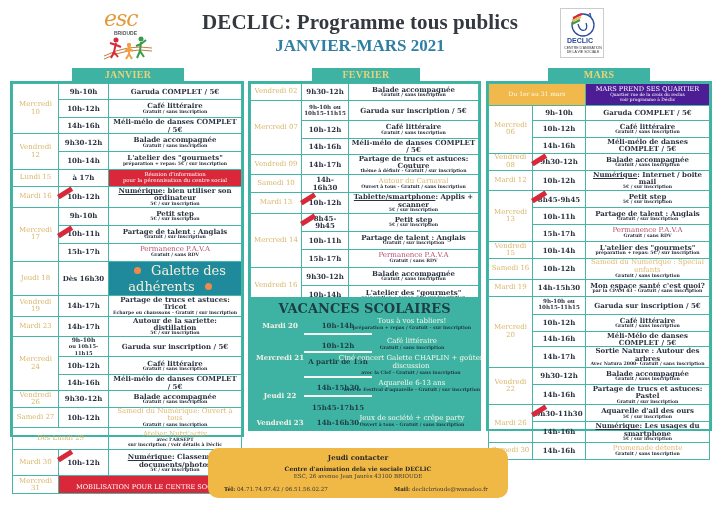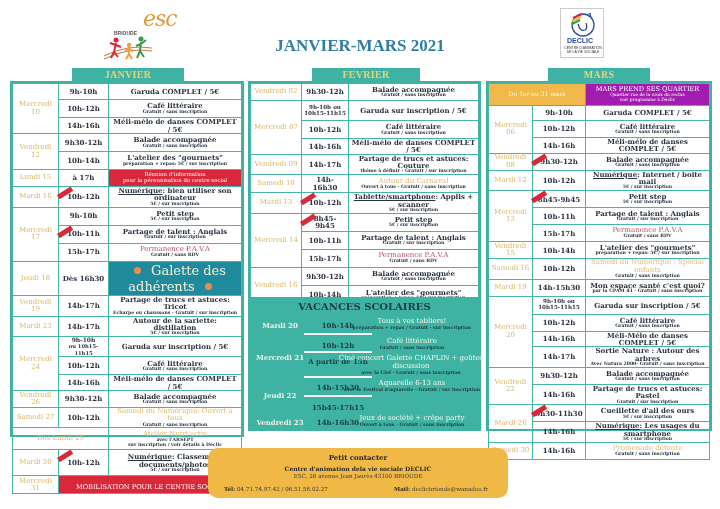--- a/index.html
+++ b/index.html
@@ -15,21 +15,21 @@
     position: absolute; left: 0; width: 720px; top: 10px; text-align: center;
     font-family: "Liberation Serif", serif; font-weight: bold;
     font-size: 21px; color: #34393f; letter-spacing: 0.1px;
   }
   .subtitle {
     position: absolute; left: 0; width: 720px; top: 36px; text-align: center;
     font-family: "Liberation Serif", serif; font-weight: bold;
     font-size: 17px; color: #2f7fa3;
   }
   .logo-left { position: absolute; left: 100px; top: 8px; width: 60px; height: 56px; }
-  .logo-left .esc { font-family: "DejaVu Serif", serif; font-style: italic; font-size: 22px; color: #e29a3a; position: absolute; left: 4px; top: -2px; letter-spacing: -1px; margin-left: 39px;}
+  .logo-left .esc { font-family: "DejaVu Serif", serif; font-style: italic; font-size: 22px; color: #e29a3a; position: absolute; left: 4px; top: -2px; letter-spacing: -1px;}
   .logo-left .brioude { font-family: "Liberation Sans", sans-serif; font-size: 5px; color: #555; position: absolute; left: 14px; top: 22px; font-weight: bold;}
   .logo-left .figs { position: absolute; left: 2px; top: 26px; }
   .logo-right { position: absolute; left: 560px; top: 8px; width: 44px; height: 50px; border: 1px solid #ccc; background: #fff; }
   .logo-right .declic { font-family: "Liberation Sans", sans-serif; font-weight: bold; font-size: 7px; color: #2b4a9a; position: absolute; left: 6px; top: 28px;}
   .logo-right .sub { font-family: "Liberation Sans", sans-serif; font-size: 3.5px; color: #333; position: absolute; left: 3px; top: 37px; width: 38px; text-align: center; line-height: 4px;}
 
   .month-tab {
     position: absolute; height: 13px; background: #3fb3a3;
     color: #e8d27a; font-family: "Liberation Serif", serif; font-weight: bold;
     font-size: 10px; text-align: center; line-height: 13px; letter-spacing: 0.3px;
@@ -55,30 +55,30 @@
   .teal-cell { background: #1f8a9c; color: #fff; }
   .dot { display: inline-block; width: 7px; height: 7px; border-radius: 50%; background: #f08a4b; vertical-align: middle; margin: 0 10px; }
   .ribbon {
     position: absolute; left: -2px; top: -1px; width: 16px; height: 5px;
     background: #d8283a; transform: rotate(-32deg); transform-origin: left top;
     top: 8px; font-size: 2.5px; color: #fff; line-height: 5px; text-align: center;
   }
   .vac {
     position: absolute; background: #3fb3a3; color: #2a3340;
   }
-  .vac-title { position: absolute; left: 0; width: 100%; top: 4px; text-align: center; font-size: 10px; font-weight: bold; color: #1d3d44; }
+  .vac-title { position: absolute; left: 0; width: 100%; top: 4px; text-align: center; font-size: 13px; font-weight: bold; color: #1d3d44; }
   .vac-day { position: absolute; color: #f3f1e6; font-size: 7px; font-weight: bold; text-align: center; width: 60px; }
   .vac-time { position: absolute; color: #1d3d44; font-size: 7px; font-weight: bold; text-align: center; width: 64px; }
   .vac-act { position: absolute; text-align: center; width: 140px; }
   .vac-act .act-title { color: #f8f6ea; font-weight: normal; }
   .vac-act .act-sub { color: #1d3d44; font-weight: bold; }
   .vac-line { position: absolute; height: 2px; background: #f6f6f0; width: 68px; }
 
   .mars-head-left { background: #f1b94c; color: #fff8e6; font-size: 6px; }
-  .mars-head-right { background: #a21caf; color: #fff; }
+  .mars-head-right { background: #4c1d95; color: #fff; }
   .mars-head-right .act-title { color: #fff; font-weight: normal; font-size: 6.6px; }
   .mars-head-right .act-sub { color: #fff; font-weight: normal; font-size: 4.4px; }
 
   .contact {
     position: absolute; left: 208px; top: 448px; width: 300px; height: 50px;
     background: #f0b844; border-radius: 10px; text-align: center;
   }
   .contact .h { font-size: 7px; font-weight: bold; color: #2a2a2a; margin-top: 5px; }
   .contact .org { font-size: 6px; font-weight: bold; color: #2a2a2a; margin-top: 3px; }
   .contact .addr { font-size: 5.6px; color: #3a3a3a; margin-top: 1px; }
@@ -97,20 +97,21 @@
       <path d="M2 22 Q26 10 50 14" stroke="#c77b3a" stroke-width="1" fill="none"></path>
       <path d="M2 25 Q26 13 50 17" stroke="#c77b3a" stroke-width="1" fill="none"></path>
       <circle cx="14" cy="6" r="2.5" fill="#d8283a"></circle>
         <path d="M14 9 L12 18 M14 11 L8 9 M14 11 L19 13 M12 18 L9 24 M12 18 L16 23" stroke="#d8283a" stroke-width="2" fill="none"></path>
       <circle cx="27" cy="11" r="2.2" fill="#f0a040"></circle>
         <path d="M27 13 L27 20 M27 15 L23 17 M27 15 L31 17 M27 20 L24 25 M27 20 L30 25" stroke="#f0a040" stroke-width="2" fill="none"></path>
       <circle cx="39" cy="5" r="2.5" fill="#3a9a4a"></circle>
         <path d="M39 8 L38 17 M39 10 L44 6 M39 10 L34 12 M38 17 L35 24 M38 17 L42 23" stroke="#3a9a4a" stroke-width="2" fill="none"></path>
     </svg>
   </div>
+  <div class="title">DECLIC: Programme tous publics</div>
   <div class="subtitle">JANVIER-MARS 2021</div>
   <div class="logo-right">
     <svg width="30" height="28" viewBox="0 0 30 28" style="position:absolute;left:7px;top:1px">
       <circle cx="15" cy="15" r="11" stroke="#2b4a9a" stroke-width="1.3" fill="none"></circle>
       <path d="M5 8 L14 4" stroke="#d8283a" stroke-width="2"></path>
       <path d="M4 11 L13 7" stroke="#f0b844" stroke-width="2"></path>
       <path d="M4 14 L12 10" stroke="#3a9a4a" stroke-width="2"></path>
       <path d="M10 14 Q12 22 17 20 Q20 18 18 13" stroke="#2b4a9a" stroke-width="1.3" fill="none"></path>
       <path d="M20 6 L22 3 L23 7" stroke="#2b4a9a" stroke-width="1" fill="none"></path>
     </svg>
@@ -566,21 +567,21 @@
       <td class="time">14h-16h</td>
       <td class="act">
             <span class="act-title">Partage de trucs et astuces: Pastel</span>
             <span class="act-sub">Gratuit / sur inscription</span>
           </td>
     </tr>
     <tr style="height:17px">
       <td class="day" rowspan="2">Mardi 26</td>
       <td class="time"><span class="ribbon"></span><span>9h30-11h30</span></td>
       <td class="act">
-            <span class="act-title">Cueillette d'ail des ours</span>
+            <span class="act-title">Aquarelle d'ail des ours</span>
             <span class="act-sub">5€ / sur inscription</span>
           </td>
     </tr>
     <tr style="height:17px">
       <td class="time">14h-16h</td>
       <td class="act">
             <span class="act-title"><span class="u">Numérique</span><span>: Les usages du smartphone</span></span>
             <span class="act-sub">5€ / sur inscription</span>
           </td>
     </tr>
@@ -590,18 +591,18 @@
       <td class="act">
             <span class="act-title gold" style="font-weight:normal">Promenade détente</span>
             <span class="act-sub">Gratuit / sans inscription</span>
           </td>
     </tr>
   </tbody>
     </table>
 </div>
 
 <div class="contact">
-  <div class="h">Petit contacter</div>
+  <div class="h">Jeudi contacter</div>
   <div class="org">Centre d'animation dela vie sociale DECLIC</div>
   <div class="addr">ESC, 26 avenue Jean Jaurès 43100 BRIOUDE</div>
   <div class="tel"><b>Tél:</b> <span>04.71.74.97.42 / 06.51.56.02.27</span></div>
   <div class="mail"><b>Mail:</b> <span>declicbrioude@wanadoo.fr</span></div>
 </div>
 
 </body></html>

